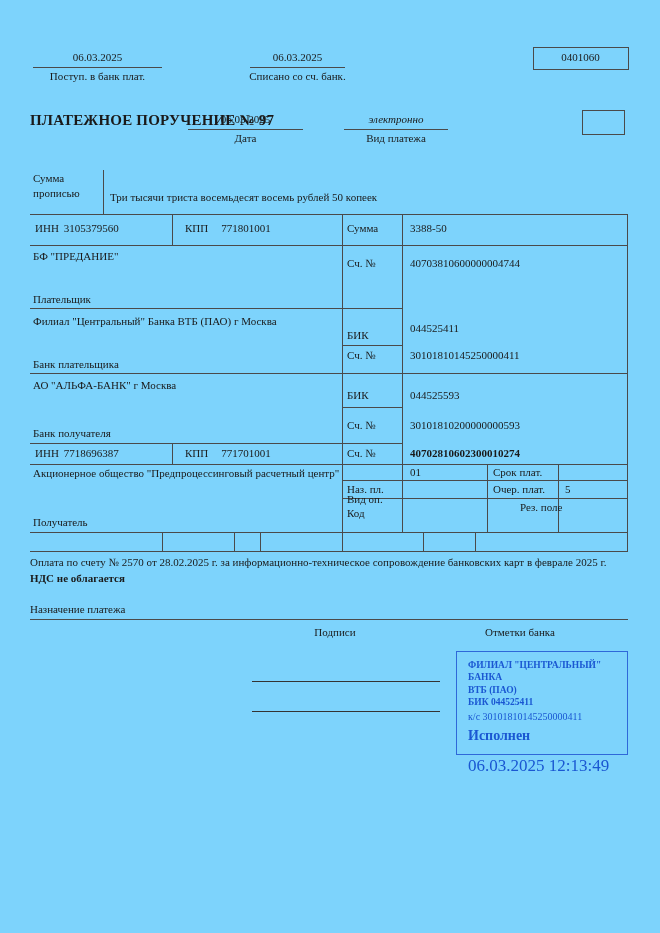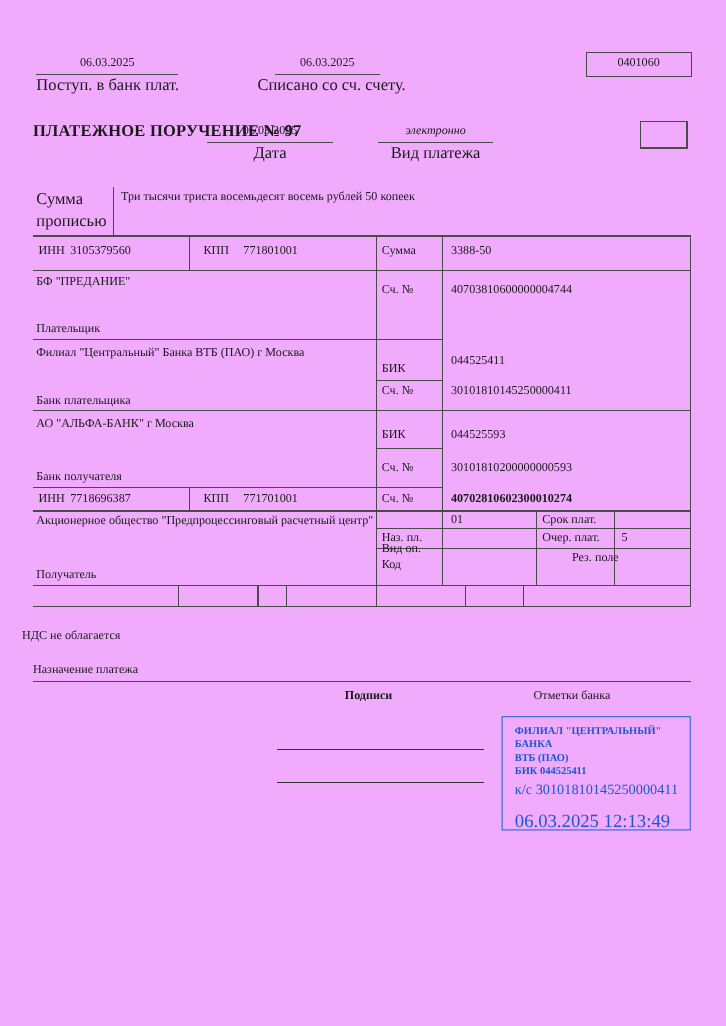--- a/index.html
+++ b/index.html
@@ -1,38 +1,38 @@
 <!DOCTYPE html>
 <html><head>
 <meta charset="utf-8">
 <style>
   html,body{margin:0;padding:0;background:#ffffff;}
   .page{
-    position:relative;width:660px;height:933px;background:#f0abfc;
+    position:relative;width:660px;height:933px;background:#7dd3fc;
     font-family:"Liberation Serif","DejaVu Serif",serif;
     color:#1a1a1a;font-size:11px;line-height:1.15;overflow:hidden;
   }
   .abs{position:absolute;white-space:nowrap;}
   .ctr{text-align:center;}
-  .small{font-size:15px;}
+  .small{font-size:11px;}
   .grid{position:absolute;left:0;top:0;}
 
   .received-date{left:33px;top:51px;width:129px;}
   .received-label{left:33px;top:70px;width:129px;}
   .debited-date{left:250px;top:51px;width:95px;}
   .debited-label{left:234px;top:70px;width:127px;}
   .form-code{left:533px;top:51px;width:95px;}
   .title{left:30px;top:112px;font-weight:600;font-size:15px;letter-spacing:.2px;}
   .doc-date{left:188px;top:113px;width:115px;}
   .doc-date-label{left:188px;top:132px;width:115px;}
   .payment-kind{left:344px;top:113px;width:104px;font-style:italic;}
   .payment-kind-label{left:344px;top:132px;width:104px;}
 
   .amount-words-label{left:33px;top:171px;width:64px;white-space:pre-line;line-height:1.35;}
-  .amount-words{left:110px;top:173px;width:505px;white-space:normal;}
+  .amount-words{left:110px;top:191px;width:505px;white-space:normal;}
 
   .labelval{display:flex;}
   .payer-inn-row{left:35px;top:222px;gap:5px;}
   .payer-kpp-row{left:185px;top:222px;gap:13px;}
   .sum-label{left:347px;top:222px;}
   .sum-value{left:410px;top:222px;}
   .payer-name{left:33px;top:250px;}
   .payer-acc-label{left:347px;top:257px;}
   .payer-acc{left:410px;top:257px;}
   .payer-section-label{left:33px;top:293px;}
@@ -57,40 +57,40 @@
   .op-kind{left:410px;top:466px;}
   .pay-term-label{left:493px;top:466px;}
   .purpose-code-label{left:347px;top:483px;}
   .priority-label{left:493px;top:483px;}
   .priority{left:565px;top:483px;}
   .code-label{left:347px;top:507px;}
   .reserve-label{left:493px;top:501px;margin-left:27px;}
   .payee-section-label{left:33px;top:516px;}
 
   .purpose-line1{left:30px;top:556px;width:600px;}
-  .purpose-line2{left:20px;top:572px;}
+  .purpose-line2{left:30px;top:572px;font-weight:bold;}
   .purpose-section-label{left:30px;top:603px;}
-  .signatures-label{left:260px;top:626px;width:150px;font-weight:bold;}
+  .signatures-label{left:260px;top:626px;width:150px;}
   .bank-marks-label{left:445px;top:626px;width:150px;}
 
   .sig-stamp{
     left:33px;top:653px;width:161px;height:52px;box-sizing:border-box;
     border:1px solid #b3c8ee;text-align:center;color:#2a63d8;
   }
   .sig-signed{font-size:8.5px;margin-top:5px;}
   .sig-name{font-size:11px;font-weight:bold;margin-top:2px;}
   .sig-verified{font-size:8.5px;margin-top:3px;}
 
   .bank-stamp{
     left:456px;top:651px;width:172px;height:104px;box-sizing:border-box;
     border:1.5px solid #2e68d9;color:#1a57d2;padding:7px 4px 0 11px;
   }
   .bs-name{font-size:9.5px;font-weight:600;white-space:pre-line;line-height:1.3;}
   .bs-bik{font-size:9.5px;font-weight:600;margin-top:1px;}
-  .bs-corr{font-size:13px;margin-top:3px;}
+  .bs-corr{font-size:10px;margin-top:3px;}
   .bs-status{font-size:14px;font-weight:bold;margin-top:6px;}
   .bs-datetime{font-size:17px;margin-top:11px;}
 </style>
 </head>
 <body>
 
 <div class="page">
 
   <svg class="grid" width="660" height="933" shape-rendering="crispEdges">
     <g stroke="#4a4a4a" stroke-width="1" fill="none">
@@ -136,21 +136,21 @@
     <g stroke="#333333" stroke-width="1">
 
       <line x1="252" y1="681.5" x2="440" y2="681.5"></line>
       <line x1="252" y1="711.5" x2="440" y2="711.5"></line>
     </g>
   </svg>
 
   <div class="abs ctr received-date">06.03.2025</div>
   <div class="abs ctr small received-label">Поступ. в банк плат.</div>
   <div class="abs ctr debited-date">06.03.2025</div>
-  <div class="abs ctr small debited-label">Списано со сч. счету.</div>
+  <div class="abs ctr small debited-label">Списано со сч. банк.</div>
   <div class="abs ctr form-code">0401060</div>
 
   <div class="abs title">ПЛАТЕЖНОЕ ПОРУЧЕНИЕ № 97</div>
   <div class="abs ctr doc-date">06.03.2025</div>
   <div class="abs ctr small doc-date-label">Дата</div>
   <div class="abs ctr payment-kind">электронно</div>
   <div class="abs ctr small payment-kind-label">Вид платежа</div>
 
   <div class="abs small amount-words-label">Сумма
 прописью</div>
@@ -201,28 +201,30 @@
 
   <div class="abs op-kind-label">Вид оп.</div>
   <div class="abs op-kind">01</div>
   <div class="abs pay-term-label">Срок плат.</div>
   <div class="abs purpose-code-label">Наз. пл.</div>
   <div class="abs priority-label">Очер. плат.</div>
   <div class="abs priority">5</div>
   <div class="abs code-label">Код</div>
   <div class="abs reserve-label">Рез. поле</div>
 
+  <div class="abs purpose-line1">Оплата по счету № 2570 от 28.02.2025 г. за информационно-техническое сопровождение банковских карт в феврале 2025 г.</div>
   <div class="abs purpose-line2">НДС не облагается</div>
   <div class="abs purpose-section-label">Назначение платежа</div>
 
   <div class="abs ctr signatures-label">Подписи</div>
   <div class="abs ctr bank-marks-label">Отметки банка</div>
 
 
   <div class="abs bank-stamp">
     <div class="bs-name">ФИЛИАЛ "ЦЕНТРАЛЬНЫЙ" БАНКА
 ВТБ (ПАО)</div>
     <div class="bs-bik">БИК 044525411</div>
     <div class="bs-corr">к/с 30101810145250000411</div>
+    <div class="bs-status">Исполнен</div>
     <div class="bs-datetime">06.03.2025 12:13:49</div>
   </div>
 
 </div>
 
 </body></html>

